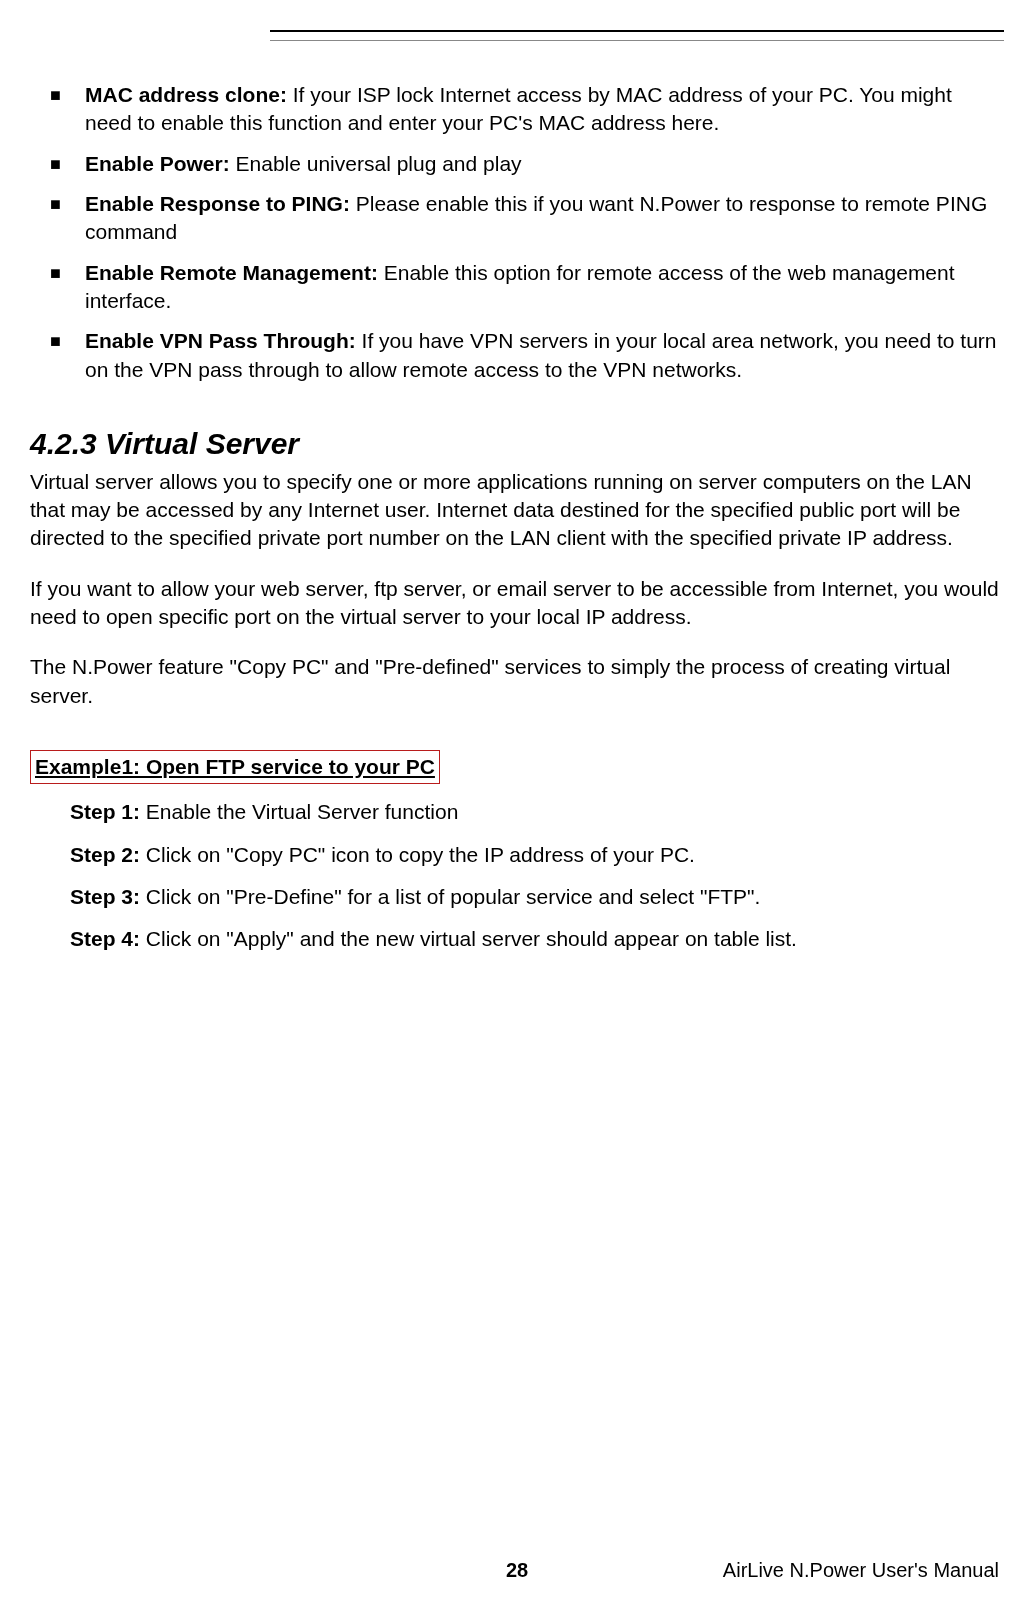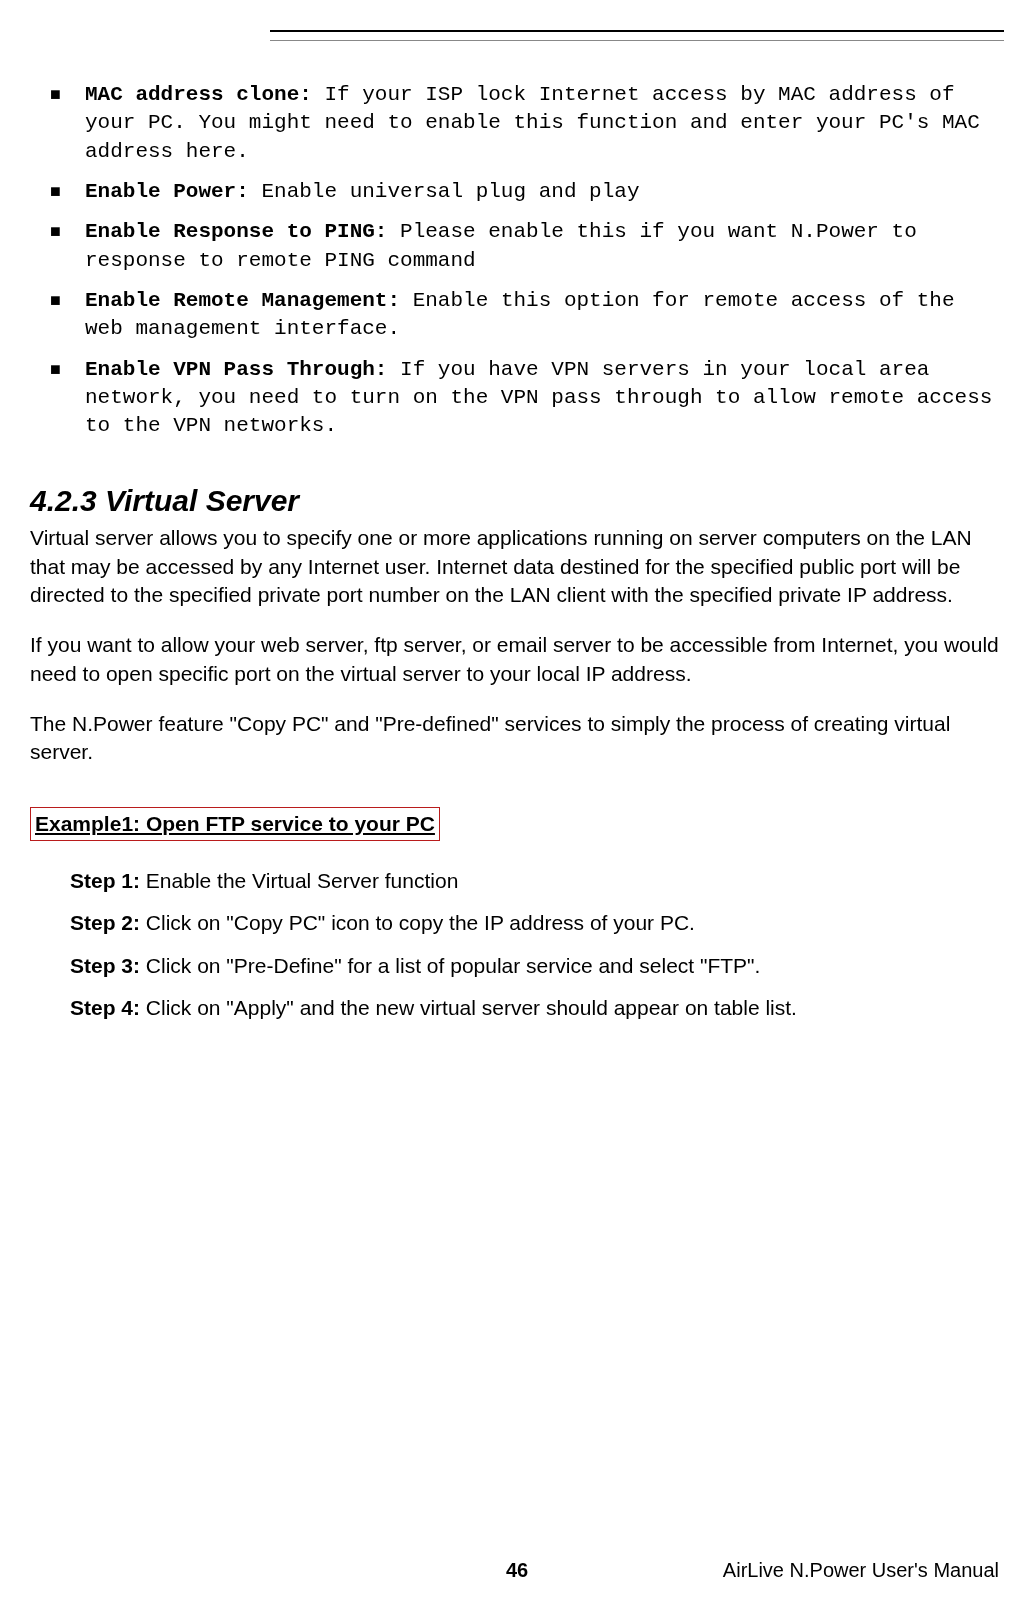--- a/index.html
+++ b/index.html
@@ -55,21 +55,20 @@
       flex: 1;
     }
     .bullet-list {
       list-style: none;
       margin-bottom: 40px;
     }
     .bullet-list li {
       position: relative;
       padding-left: 55px;
       margin-bottom: 12px;
-      font-family: Liberation Mono, monospace;
     }
     .bullet-list li::before {
       content: "■";
       position: absolute;
       left: 20px;
       top: 2px;
       font-size: 18px;
     }
     .bold {
       font-weight: bold;
@@ -94,21 +93,20 @@
       text-decoration: underline;
       display: inline-block;
       border: 1px solid #b91c1c;
       padding: 2px 4px;
       margin-bottom: 14px;
       margin-top: 18px;
     }
     .steps {
       list-style: none;
       padding-left: 40px;
-      margin-top: 12px;
     }
     .steps li {
       margin-bottom: 14px;
     }
     .footer {
       display: flex;
       justify-content: space-between;
       align-items: flex-end;
       font-size: 20px;
       padding: 0 5px 5px 5px;
@@ -169,16 +167,16 @@
         <span class="bold">Step 3:</span><span> Click on "Pre-Define" for a list of popular service and select "FTP".</span>
       </li>
       <li>
         <span class="bold">Step 4:</span><span> Click on "Apply" and the new virtual server should appear on table list.</span>
       </li>
     </ul>
   </div>
 
   <div class="footer">
     <span></span>
-    <span class="page-num">46</span>
+    <span class="page-num">28</span>
     <span class="footer-right">AirLive N.Power User's Manual</span>
   </div>
 </div>
 
 </body></html>

